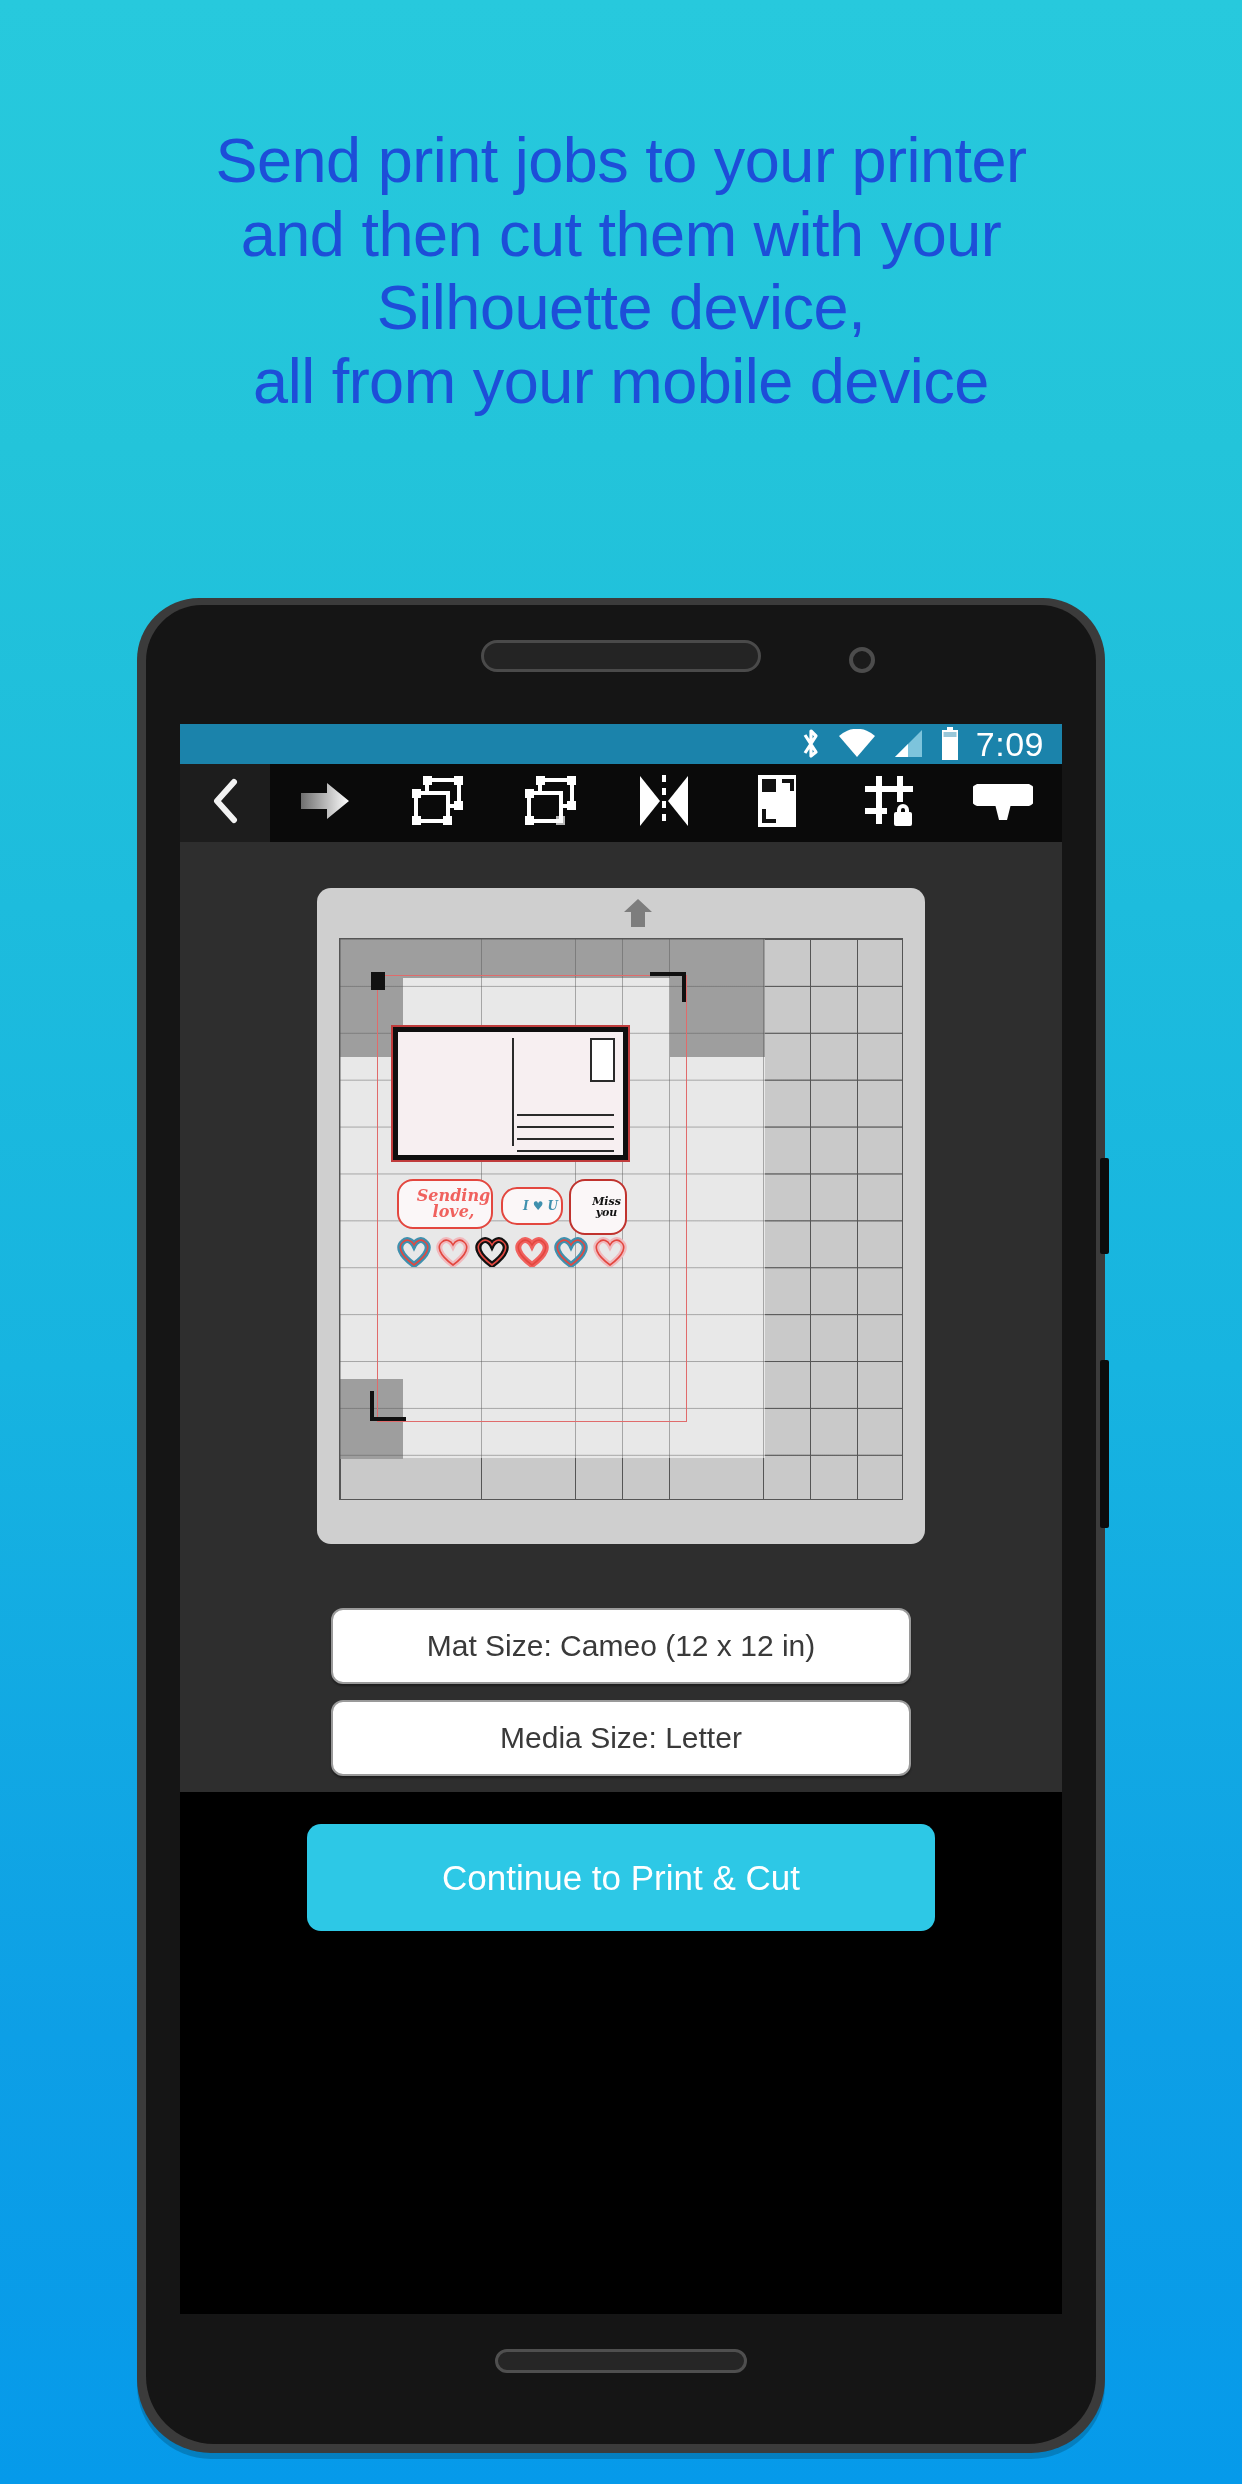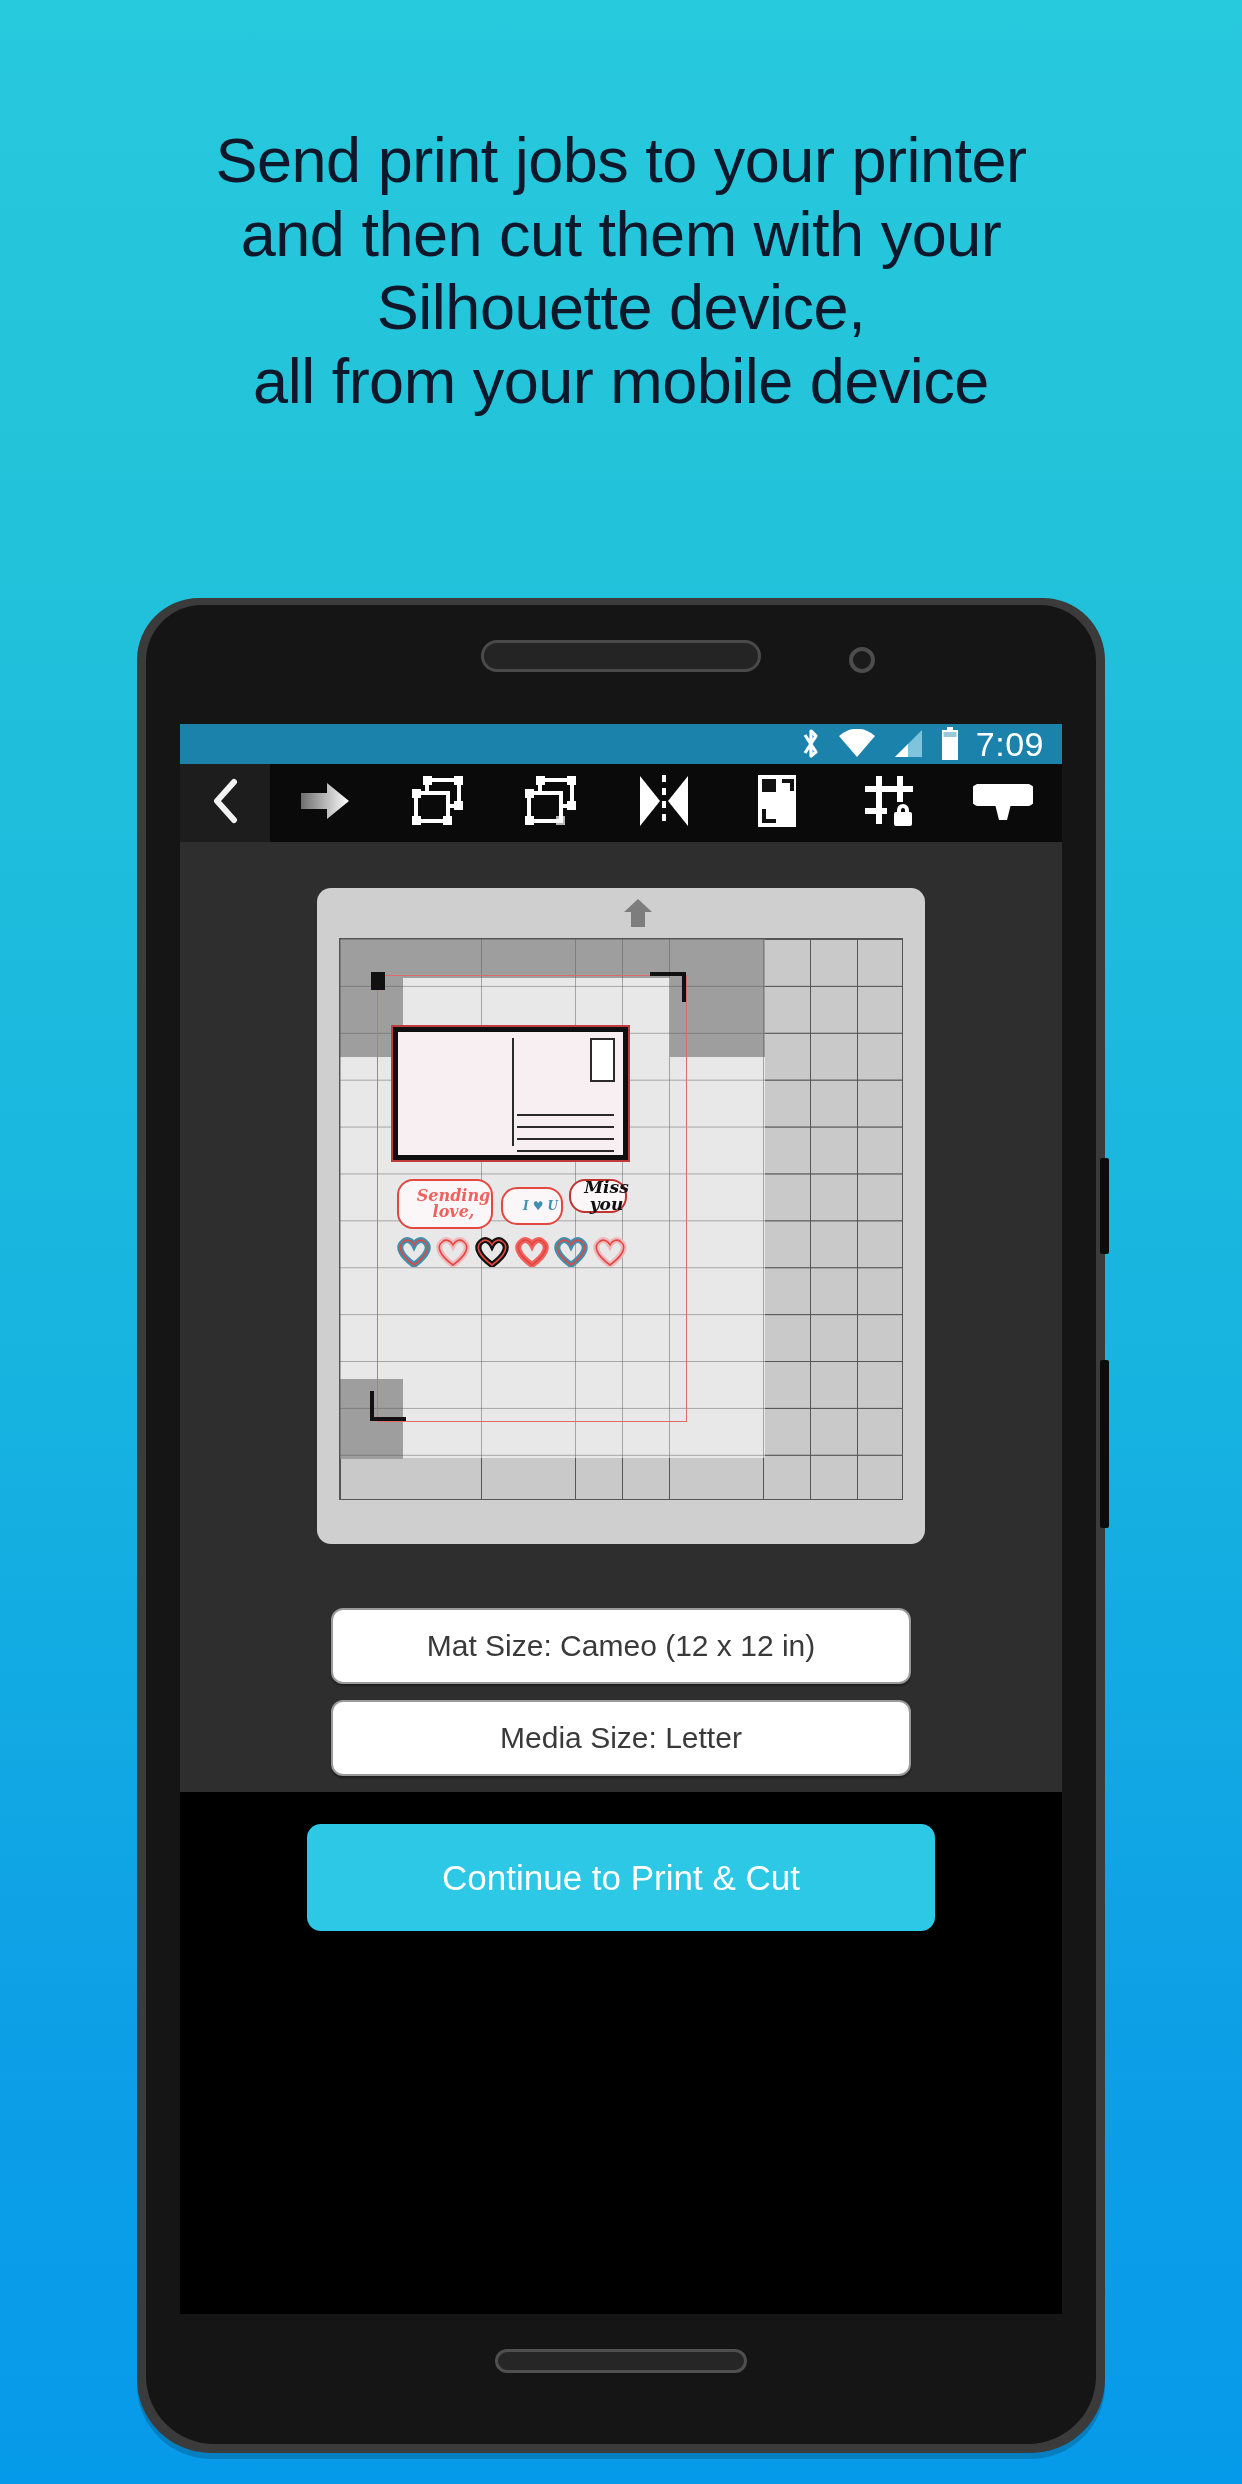--- a/index.html
+++ b/index.html
@@ -10,21 +10,21 @@
   }
   body {
     background: linear-gradient(180deg, #27c9dd 0%, #23c4da 18%, #17b4e0 55%, #0d9fe6 82%, #069aea 100%);
     position:relative;
   }
 
   
   .headline {
     position:absolute; top:124px; left:0; width:1242px;
     text-align:center;
-    color:#0f172a;
+    color:#1d4ed8;
     font-size:63px;
     line-height:1.17;
     font-weight:400;
     letter-spacing:-0.5px;
     white-space:pre-line;
   }
 
   
   .phone {
     position:absolute;
@@ -416,21 +416,21 @@
             </div>
           </div>
 
           <div class="stickers">
 
             <div class="sticker-text" style="left:0; top:0; width:96px; height:50px; color:#f0615e; font-size:16px; white-space:pre-line;">Sending
 love,</div>
 
             <div class="sticker-text" style="left:104px; top:8px; width:62px; height:38px; color:#3f90ae; font-size:12px;">I ♥ U</div>
 
-            <div class="sticker-text" style="left:172px; top:0; width:58px; height:34px; color:#111111; font-size:17px; border-color:#c0332e; white-space:pre-line;">Miss
+            <div class="sticker-text" style="left:172px; top:0; width:58px; height:56px; color:#111111; font-size:11px; border-color:#c0332e; white-space:pre-line;">Miss
 you</div>
 
             <div class="hearts">
               <span>
                 <svg width="34" height="30" viewBox="0 0 34 30">
                       <path d="M17 28 C2 17 1 9 6 5 C10 1 15 4 17 8 C19 4 24 1 28 5 C33 9 32 17 17 28 Z" fill="none" stroke="#3f90ae" stroke-width="6"></path>
                       <path d="M17 28 C2 17 1 9 6 5 C10 1 15 4 17 8 C19 4 24 1 28 5 C33 9 32 17 17 28 Z" fill="none" stroke="#e3473f" stroke-width="1.6"></path>
                     </svg>
               </span>
               <span>

